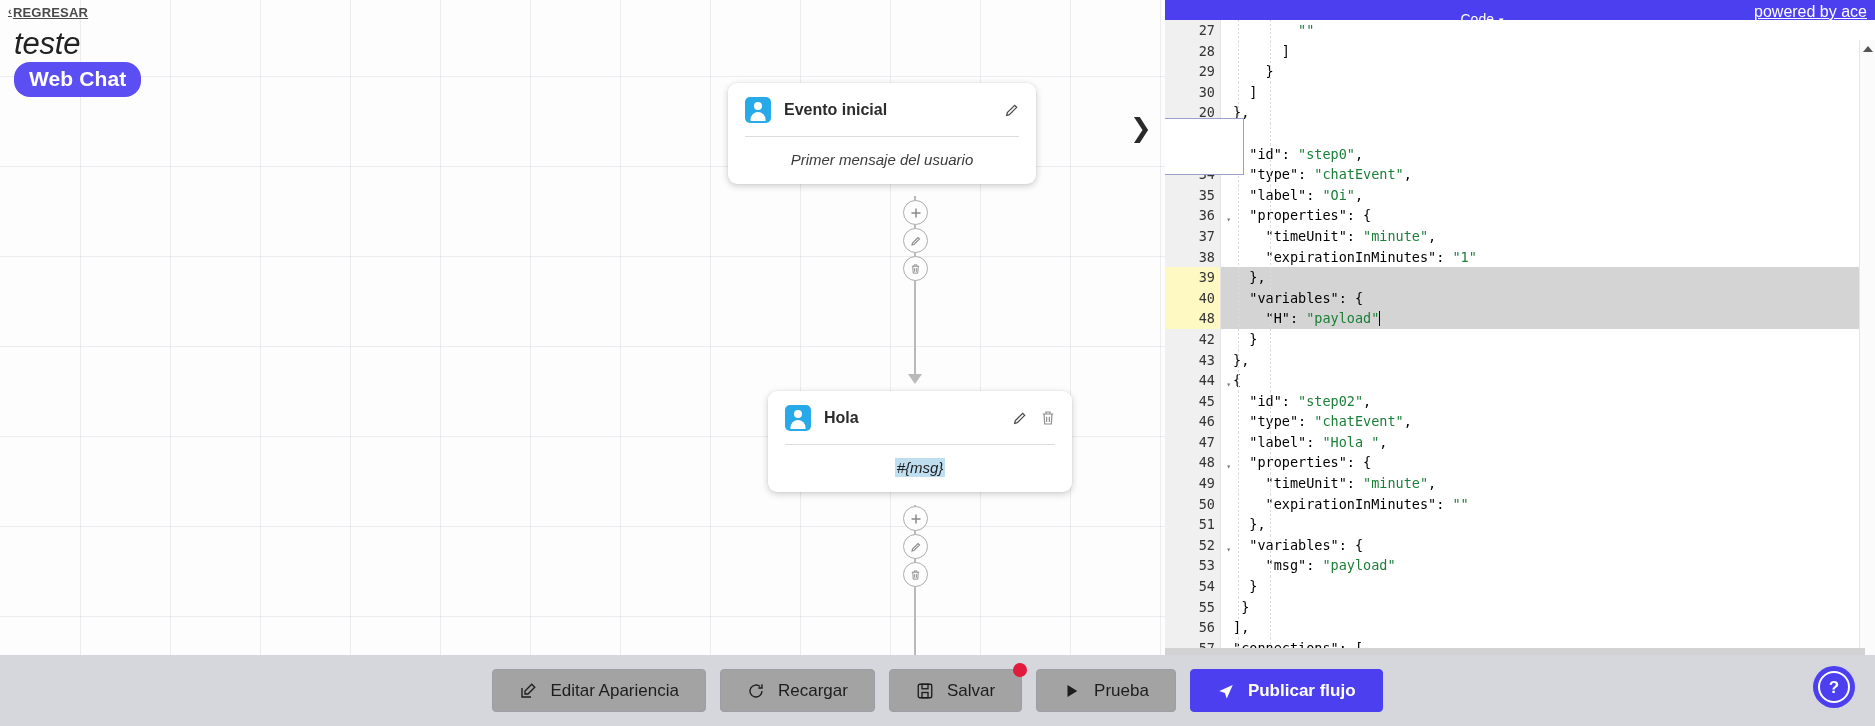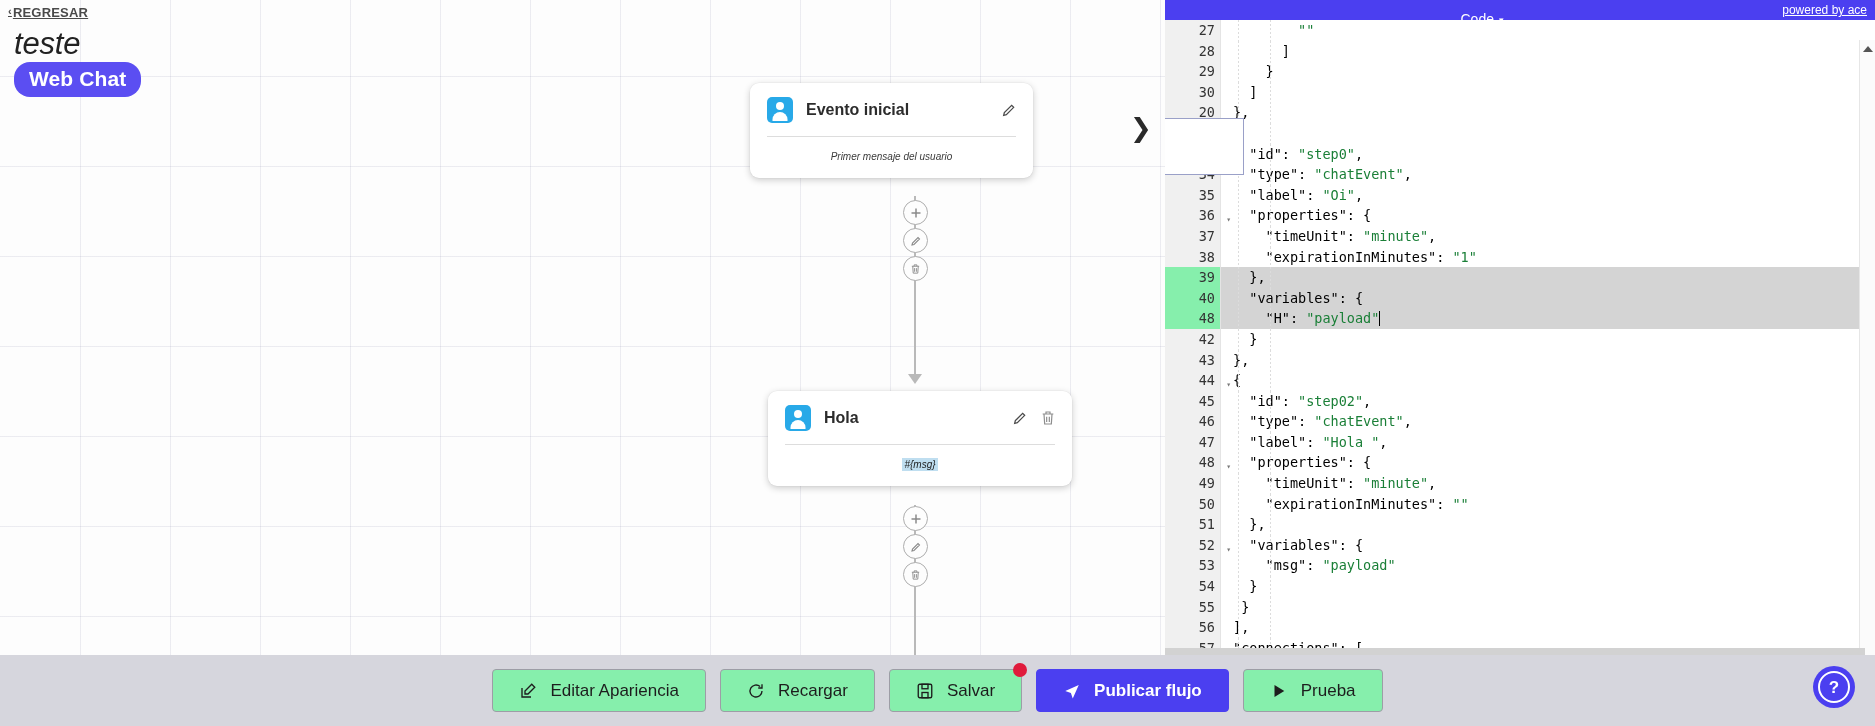--- a/index.html
+++ b/index.html
@@ -59,28 +59,28 @@
   .node-avatar::after{
     content:"";position:absolute;left:50%;top:15px;transform:translateX(-50%);
     width:15px;height:9px;border-radius:8px 8px 0 0;background:#fff;
   }
   .node-title{font-size:16px;font-weight:bold;color:#2c2c2c;flex:1;}
   .node-actions{display:flex;align-items:center;gap:12px;}
   .ic{width:16px;height:16px;display:block;cursor:pointer;}
   .node-sep{height:1px;background:#ddd;margin:0 17px;}
   .node-body{
     padding:14px 17px 16px;text-align:center;
-    font-size:10px;font-style:italic;color:#3b3b3b;
+    font-size:15px;font-style:italic;color:#3b3b3b;
   }
   .node-body .var-hl{
     background:#bfdef0;color:#1b1b1b;font-style:italic;
     padding:1px 2px;font-weight:500;
   }
 
-  #node-initial{left:750px;top:83px;width:283px;}
+  #node-initial{left:728px;top:83px;width:308px;}
   #node-hola{left:768px;top:391px;width:304px;}
 
   
   .edge{position:absolute;width:2px;background:#b9b9b9;}
   .edge-arrow{
     position:absolute;width:0;height:0;
     border-left:7px solid transparent;border-right:7px solid transparent;
     border-top:10px solid #b9b9b9;
   }
   .mini-btns{position:absolute;display:flex;flex-direction:column;align-items:center;}
@@ -97,21 +97,21 @@
     background:#fff;overflow:hidden;
   }
   #code-header{
     height:20px;background:#4b3ff0;color:#fff;position:relative;
     display:flex;align-items:center;justify-content:center;
     font-size:14px;
   }
   #code-header .code-label{display:flex;align-items:center;gap:5px;transform:translateX(-38px);cursor:pointer;margin-top:18px;}
   #code-header .caret{font-size:9px;transform:translateY(1px);}
   #powered-by{
-    position:absolute;right:8px;top:3px;font-size:12px;color:#fff;
+    position:absolute;right:8px;top:3px;font-size:16px;color:#fff;
     text-decoration:underline;cursor:pointer;
   }
   #editor{
     position:relative;height:635px;
     font-family:"DejaVu Sans Mono","Liberation Mono",monospace;
     font-size:13.5px;line-height:20.6px;
     overflow:hidden;background:#fff;
   }
   .code-row{display:flex;position:relative;height:20.6px;}
   .gutter{
@@ -119,21 +119,21 @@
     text-align:right;padding-right:5px;box-sizing:border-box;
     position:relative;border-right:1px solid #e4e4e4;
   }
   .gutter .fold{
     position:absolute;right:-11px;top:5px;font-size:8px;color:#777;
   }
   .code-text{
     padding-left:12px;white-space:pre;color:#000;flex:1;position:relative;
   }
   .code-row.sel .code-text{background:#d4d4d4;}
-  .code-row.sel .gutter{background:#86efac;}
+  .code-row.sel .gutter{background:#fef9c3;}
   .str{color:#1a7f37;}
   .key{color:#000;}
   .caretbar{
     display:inline-block;width:1px;height:15px;background:#000;
     vertical-align:-3px;margin-left:0px;
   }
   
   .code-text::before{
     content:"";position:absolute;left:17px;top:0;bottom:0;width:1px;
     background:repeating-linear-gradient(to bottom,#dcdcdc 0 2px,transparent 2px 4px);
@@ -168,21 +168,21 @@
     background:#d2d2d2;z-index:8;
   }
 
   
   #toolbar{
     position:absolute;left:0;top:655px;width:1875px;height:71px;
     background:#d6d6dd;display:flex;align-items:center;
     justify-content:center;gap:14px;
   }
   .tb-btn{
-    background:#86efac;border:1px solid #9d9da6;border-radius:4px;
+    background:#a3a3a3;border:1px solid #9d9da6;border-radius:4px;
     height:43px;display:flex;align-items:center;justify-content:center;
     gap:13px;padding:0 26px;font-size:17px;color:#1d1d1d;cursor:pointer;
     position:relative;box-sizing:border-box;
   }
   .tb-btn.primary{
     background:#4b3ff0;border-color:#4b3ff0;color:#fff;font-weight:bold;
   }
   .tb-badge{
     position:absolute;right:-6px;top:-7px;width:14px;height:14px;
     border-radius:50%;background:#e01b3c;
@@ -447,29 +447,29 @@
     </div>
     <div class="tb-btn">
       <svg viewBox="0 0 24 24" width="18" height="18" fill="none" stroke="currentColor" stroke-width="1.8">
         <rect x="3" y="3" width="18" height="18" rx="2"></rect>
         <rect x="8" y="3" width="8" height="6"></rect>
         <rect x="8" y="14" width="8" height="7"></rect>
       </svg>
       <span>Salvar</span>
       <span class="tb-badge"></span>
     </div>
+    <div class="tb-btn">
+      <svg viewBox="0 0 24 24" width="18" height="18" fill="none" stroke="currentColor" stroke-width="1.8">
+        <path d="M6 4l13 8-13 8z" fill="currentColor" stroke="none"></path>
+      </svg>
+      <span>Prueba</span>
+    </div>
     <div class="tb-btn primary">
       <svg viewBox="0 0 24 24" width="18" height="18" fill="none" stroke="currentColor" stroke-width="1.8">
         <path d="M3 12l18-8-8 18-2.5-7.5L3 12z" fill="currentColor" stroke="none"></path>
       </svg>
       <span>Publicar flujo</span>
     </div>
-    <div class="tb-btn">
-      <svg viewBox="0 0 24 24" width="18" height="18" fill="none" stroke="currentColor" stroke-width="1.8">
-        <path d="M6 4l13 8-13 8z" fill="currentColor" stroke="none"></path>
-      </svg>
-      <span>Prueba</span>
-    </div>
   </div>
 
 <div id="help-button">
   <div class="ring">?</div>
 </div>
 
 </body></html>

